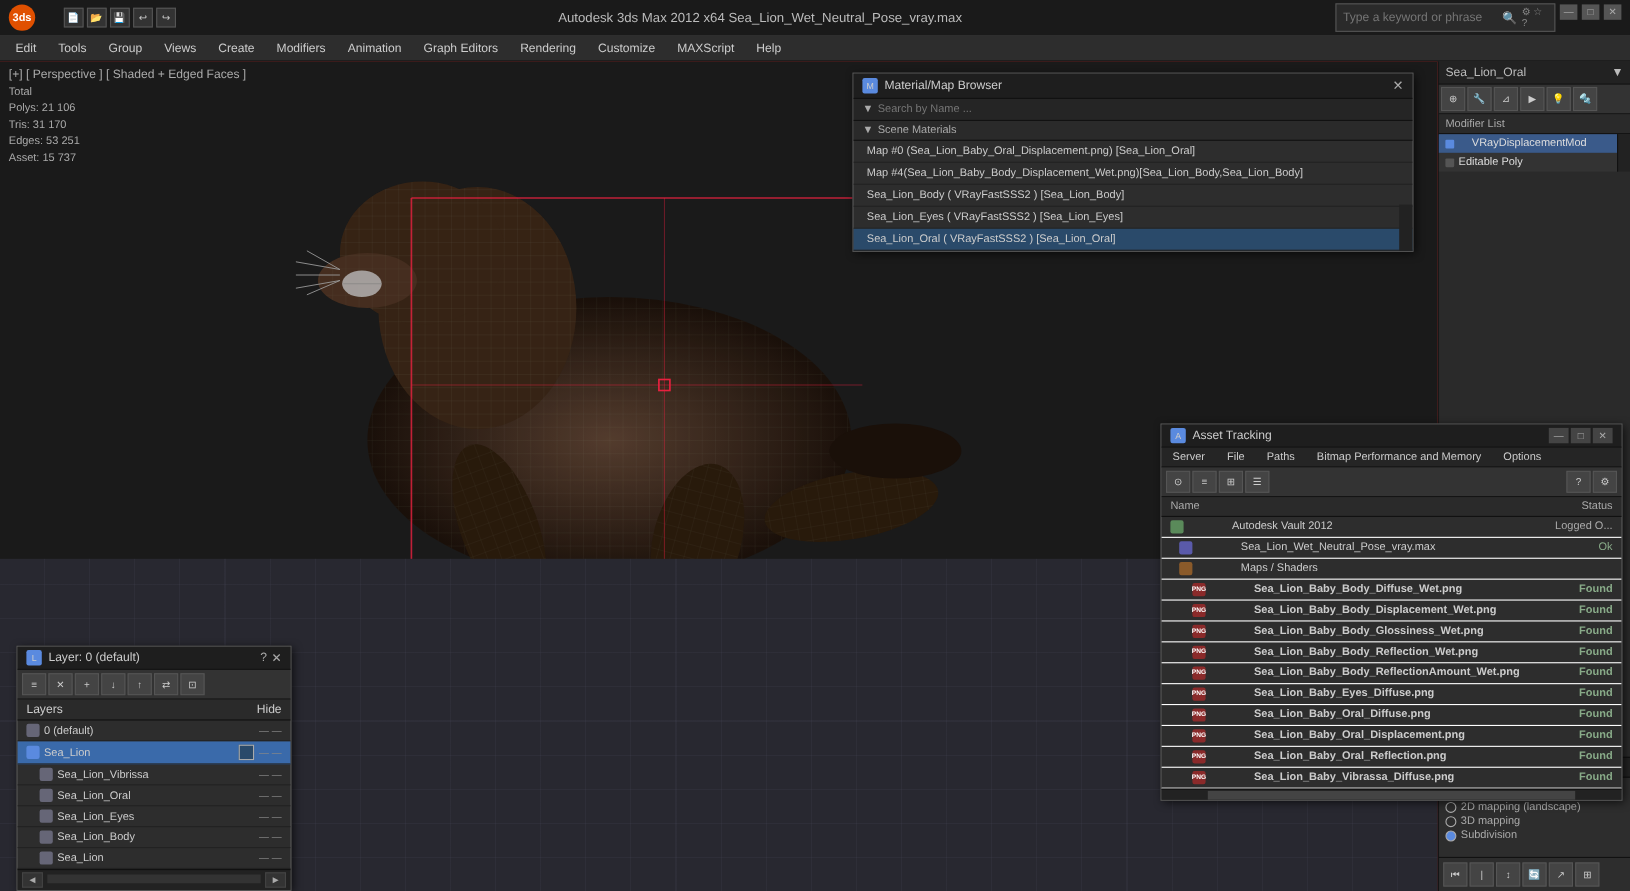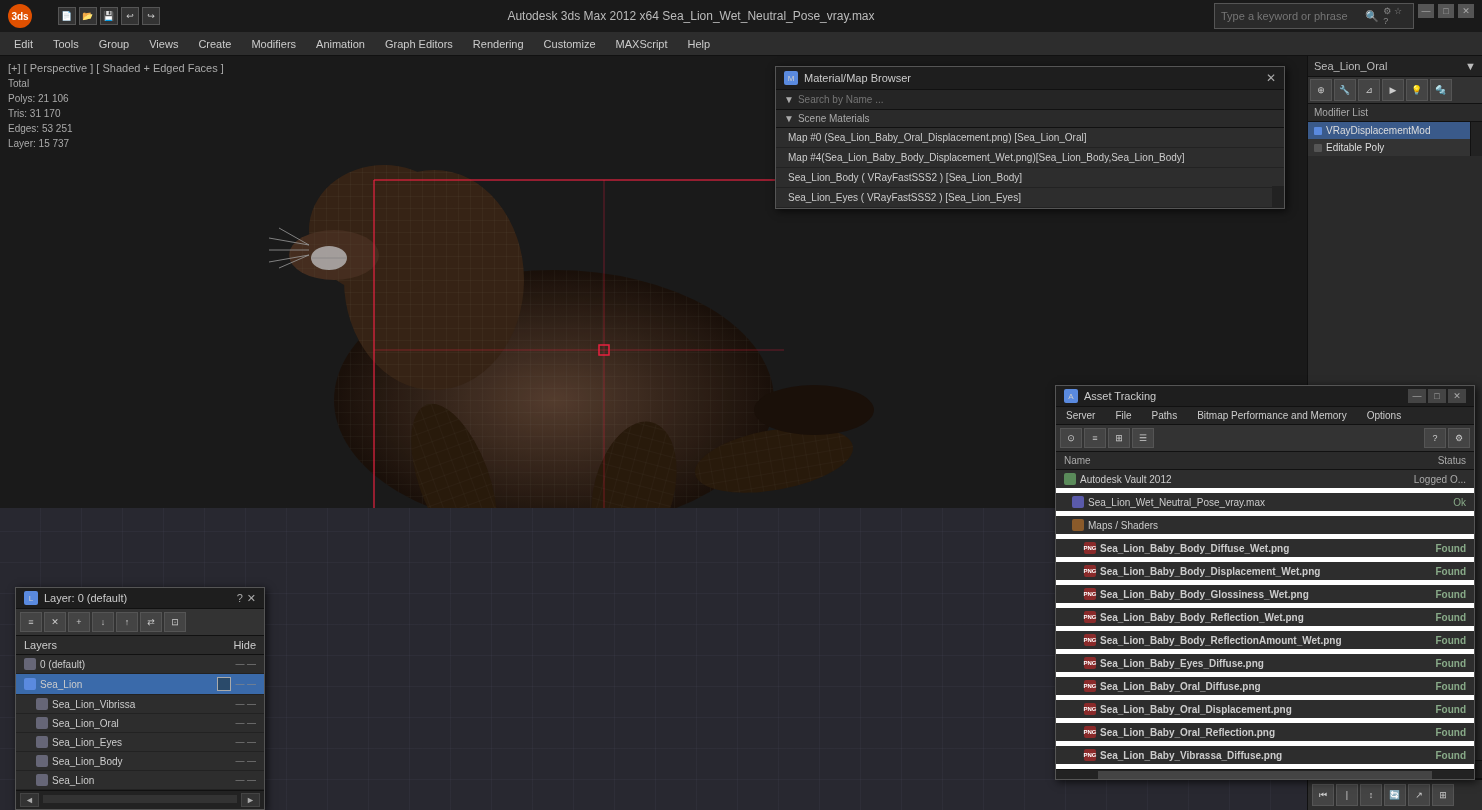--- a/index.html
+++ b/index.html
@@ -143,21 +143,21 @@
       padding: 3px 6px;
       font-size: 10px;
       color: #aaa;
       border-bottom: 1px solid #111;
     }
     .modifier-item {
       background: #3a5a8a;
       padding: 3px 6px;
       font-size: 10px;
       color: #ddd;
-      display: flex; align-items: center; gap: 4px;
+      display: flex; align-items: center; gap: 16px;
     }
     .modifier-item2 {
       background: #333;
       padding: 3px 6px;
       font-size: 10px;
       color: #ddd;
       display: flex; align-items: center; gap: 4px;
     }
     .mod-dot { width: 8px; height: 8px; background: #5a8adf; border-radius: 1px; }
     .mod-dot2 { width: 8px; height: 8px; background: #555; border-radius: 1px; }
@@ -331,24 +331,25 @@
       color: #ccc; font-size: 9px; cursor: pointer;
     }
     .asset-col-header {
       display: flex; justify-content: space-between;
       padding: 3px 8px;
       background: #2a2a2a;
       font-size: 10px; color: #aaa;
       border-bottom: 1px solid #111;
     }
     .asset-item {
-      display: flex; align-items: flex-end;
+      display: flex; align-items: flex-start;
       padding: 3px 8px;
       font-size: 10px; color: #ccc;
-      border-bottom: 5px solid #ffffff;
+      border-bottom: 1px solid #ffffff;
+      gap: 40px;
     }
     .asset-indent { padding-left: 16px; }
     .asset-indent2 { padding-left: 28px; font-weight: bold; }
     .asset-icon { width: 12px; height: 12px; background: #5a8a5a; border-radius: 2px; margin-right: 4px; flex-shrink: 0; }
     .asset-icon-max { background: #5a5aaa; }
     .asset-icon-maps { background: #8a5a2a; }
     .asset-icon-png { background: #8a2a2a; font-size: 6px; color: white; display: flex; align-items: center; justify-content: center; }
     .asset-status { margin-left: auto; color: #8a8; font-size: 10px; }
     .asset-status-found { color: #8a8; }
     .asset-status-ok { color: #8a8; }
@@ -411,21 +412,21 @@
 
 <div id="main-area">
 
   <div id="viewport">
     <div id="viewport-label">[+] [ Perspective ] [ Shaded + Edged Faces ]</div>
     <div id="viewport-stats">
       <div><span>Total</span></div>
       <div><span>Polys:</span> <span>21 106</span></div>
       <div><span>Tris:</span> <span>31 170</span></div>
       <div><span>Edges:</span> <span>53 251</span></div>
-      <div><span>Layer:</span> <span>15 737</span></div>
+      <div><span>Asset:</span> <span>15 737</span></div>
     </div>
     <div id="viewport-bg">
 
       <div class="sea-lion-area">
         <svg class="sea-lion-svg" width="680" height="480" viewBox="0 0 680 480">
 
           <defs>
             <radialGradient id="bodyGrad" cx="50%" cy="50%" r="50%">
               <stop offset="0%" style="stop-color:#5a4030;stop-opacity:1"></stop>
               <stop offset="100%" style="stop-color:#1a0f08;stop-opacity:1"></stop>
@@ -494,20 +495,21 @@
       </div>
       <div class="mat-section-header">
         <span>▼</span>
         <span>Scene Materials</span>
       </div>
       <div style="position:relative;">
         <div class="mat-item">Map #0 (Sea_Lion_Baby_Oral_Displacement.png) [Sea_Lion_Oral]</div>
         <div class="mat-item">Map #4(Sea_Lion_Baby_Body_Displacement_Wet.png)[Sea_Lion_Body,Sea_Lion_Body]</div>
         <div class="mat-item">Sea_Lion_Body ( VRayFastSSS2 ) [Sea_Lion_Body]</div>
         <div class="mat-item">Sea_Lion_Eyes ( VRayFastSSS2 ) [Sea_Lion_Eyes]</div>
+        <div class="mat-item selected">Sea_Lion_Oral ( VRayFastSSS2 ) [Sea_Lion_Oral]</div>
         <div class="mat-scrollbar"></div>
       </div>
     </div>
 
     <div id="layer-panel">
       <div class="layer-title-bar">
         <div class="layer-title">
           <div class="panel-icon">L</div>
           <span>Layer: 0 (default)</span>
         </div>
@@ -602,20 +604,39 @@
         </div>
       </div>
       <div style="width:12px;background:#222;border-left:1px solid #111;"></div>
     </div>
 
     <div style="flex:1;background:#2a2a2a;min-height:60px;"></div>
     <div class="params-header">
       <span>—</span>
       <span>Parameters</span>
     </div>
+    <div class="params-content">
+      <div class="param-row">
+        <div>Type</div>
+        <div class="radio-group">
+          <div class="radio-row">
+            <span class="radio-circle"></span>
+            <span>2D mapping (landscape)</span>
+          </div>
+          <div class="radio-row">
+            <span class="radio-circle"></span>
+            <span>3D mapping</span>
+          </div>
+          <div class="radio-row">
+            <span class="radio-circle selected"></span>
+            <span>Subdivision</span>
+          </div>
+        </div>
+      </div>
+    </div>
     <div class="bottom-toolbar">
       <button>⏮</button>
       <button>|</button>
       <button>↕</button>
       <button>🔄</button>
       <button>↗</button>
       <button>⊞</button>
     </div>
   </div>
 </div>

